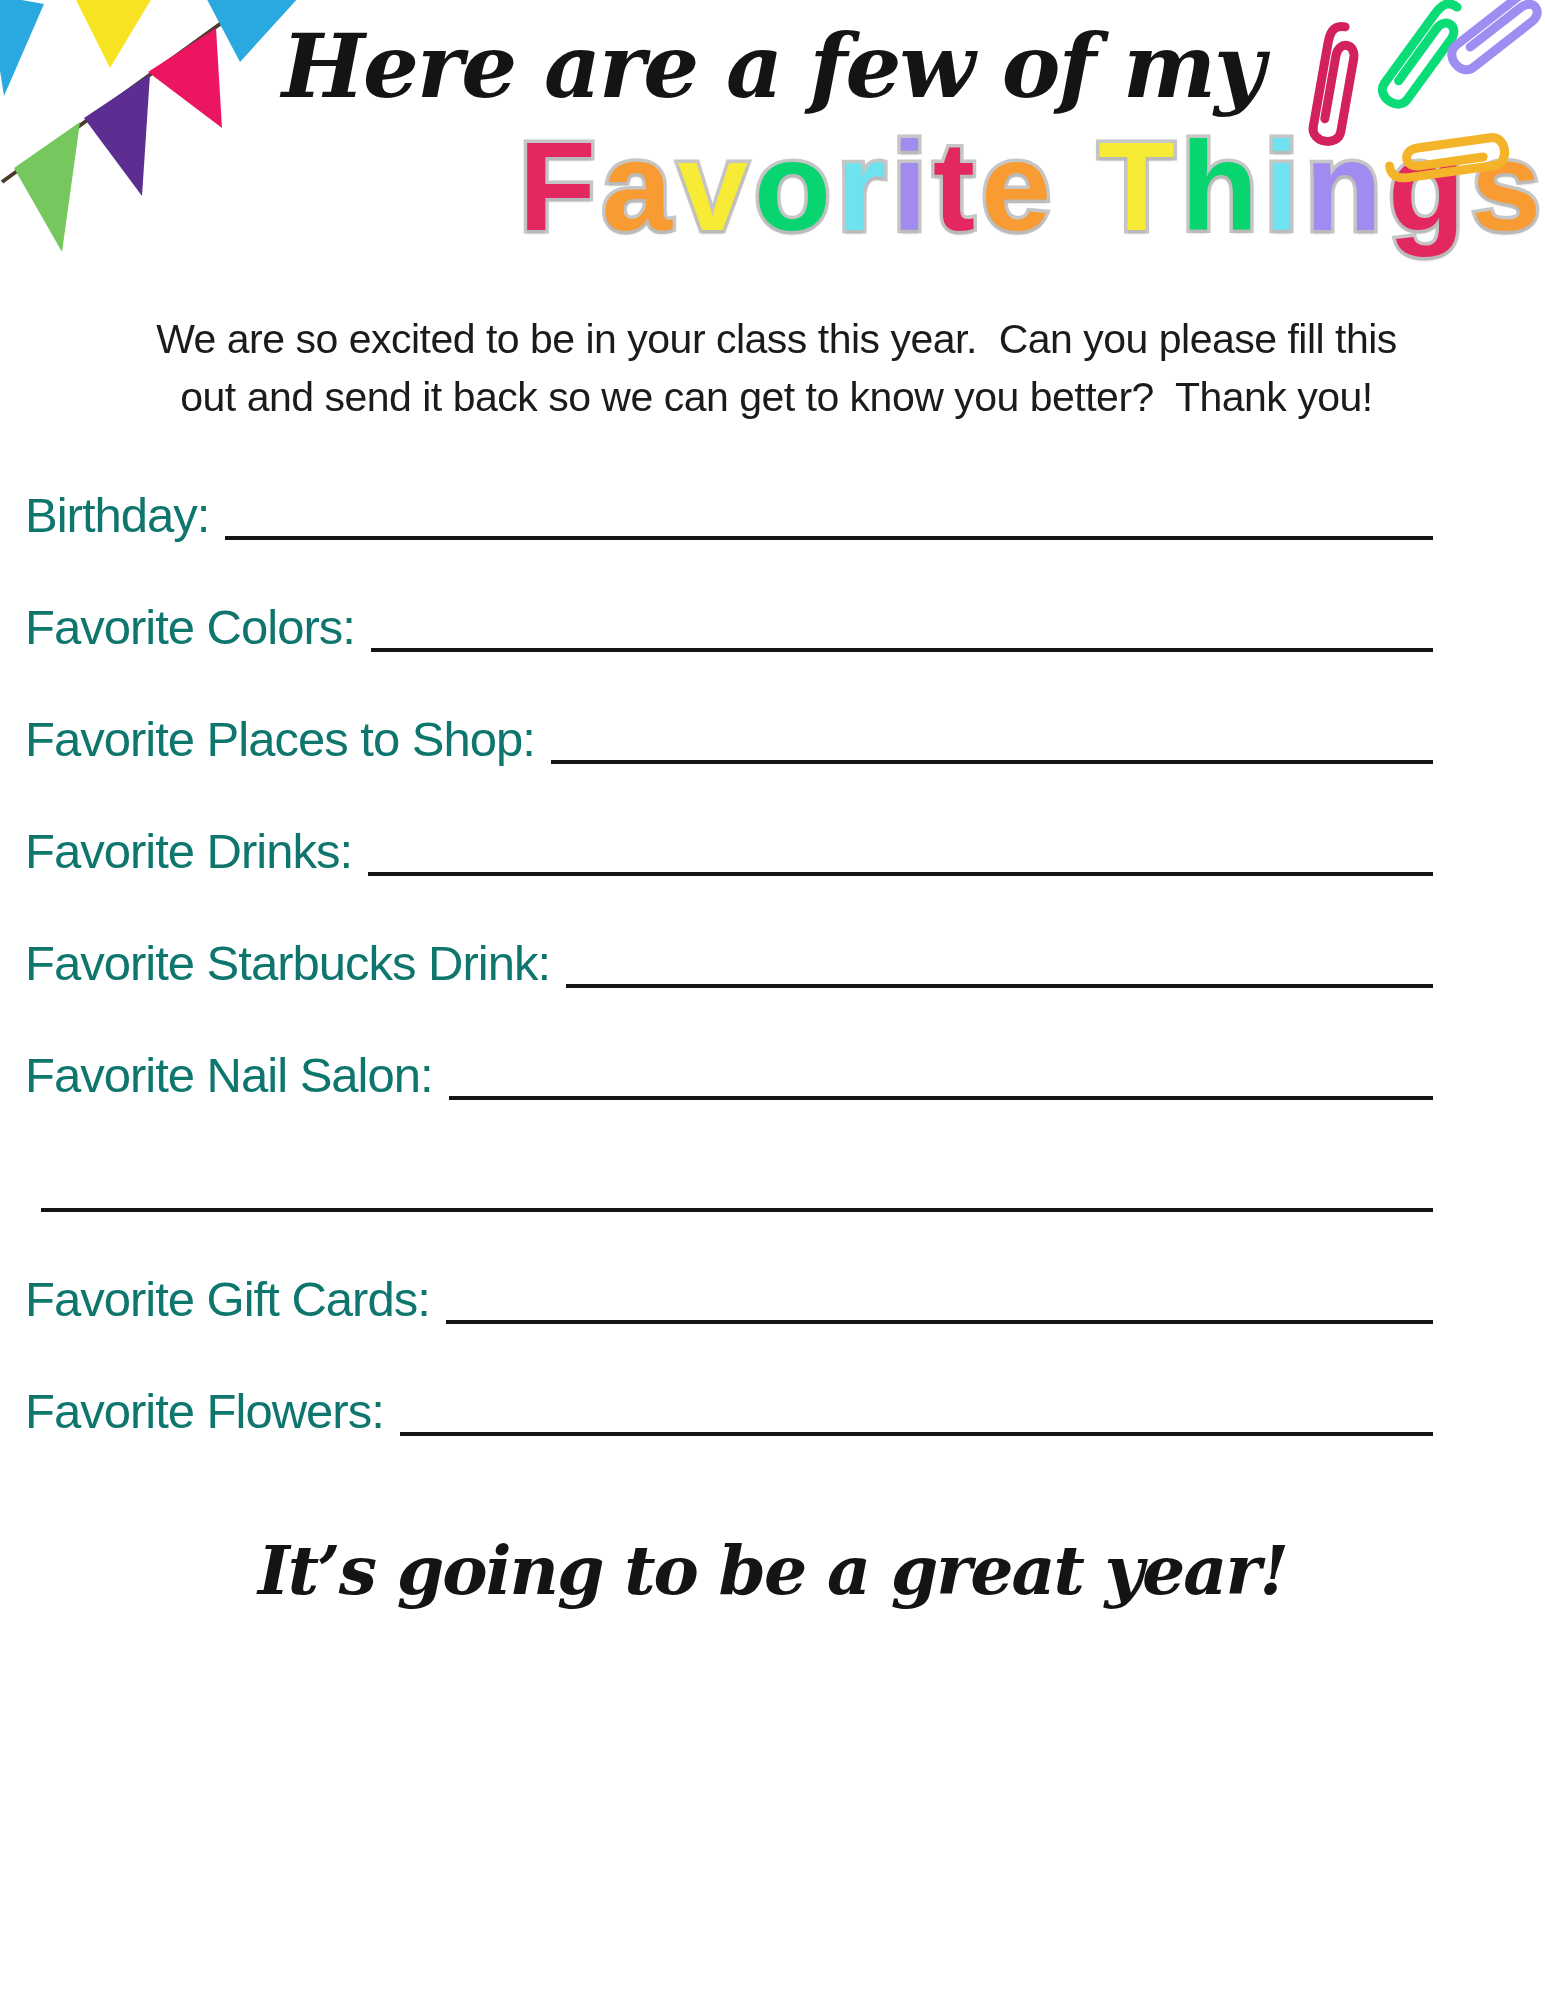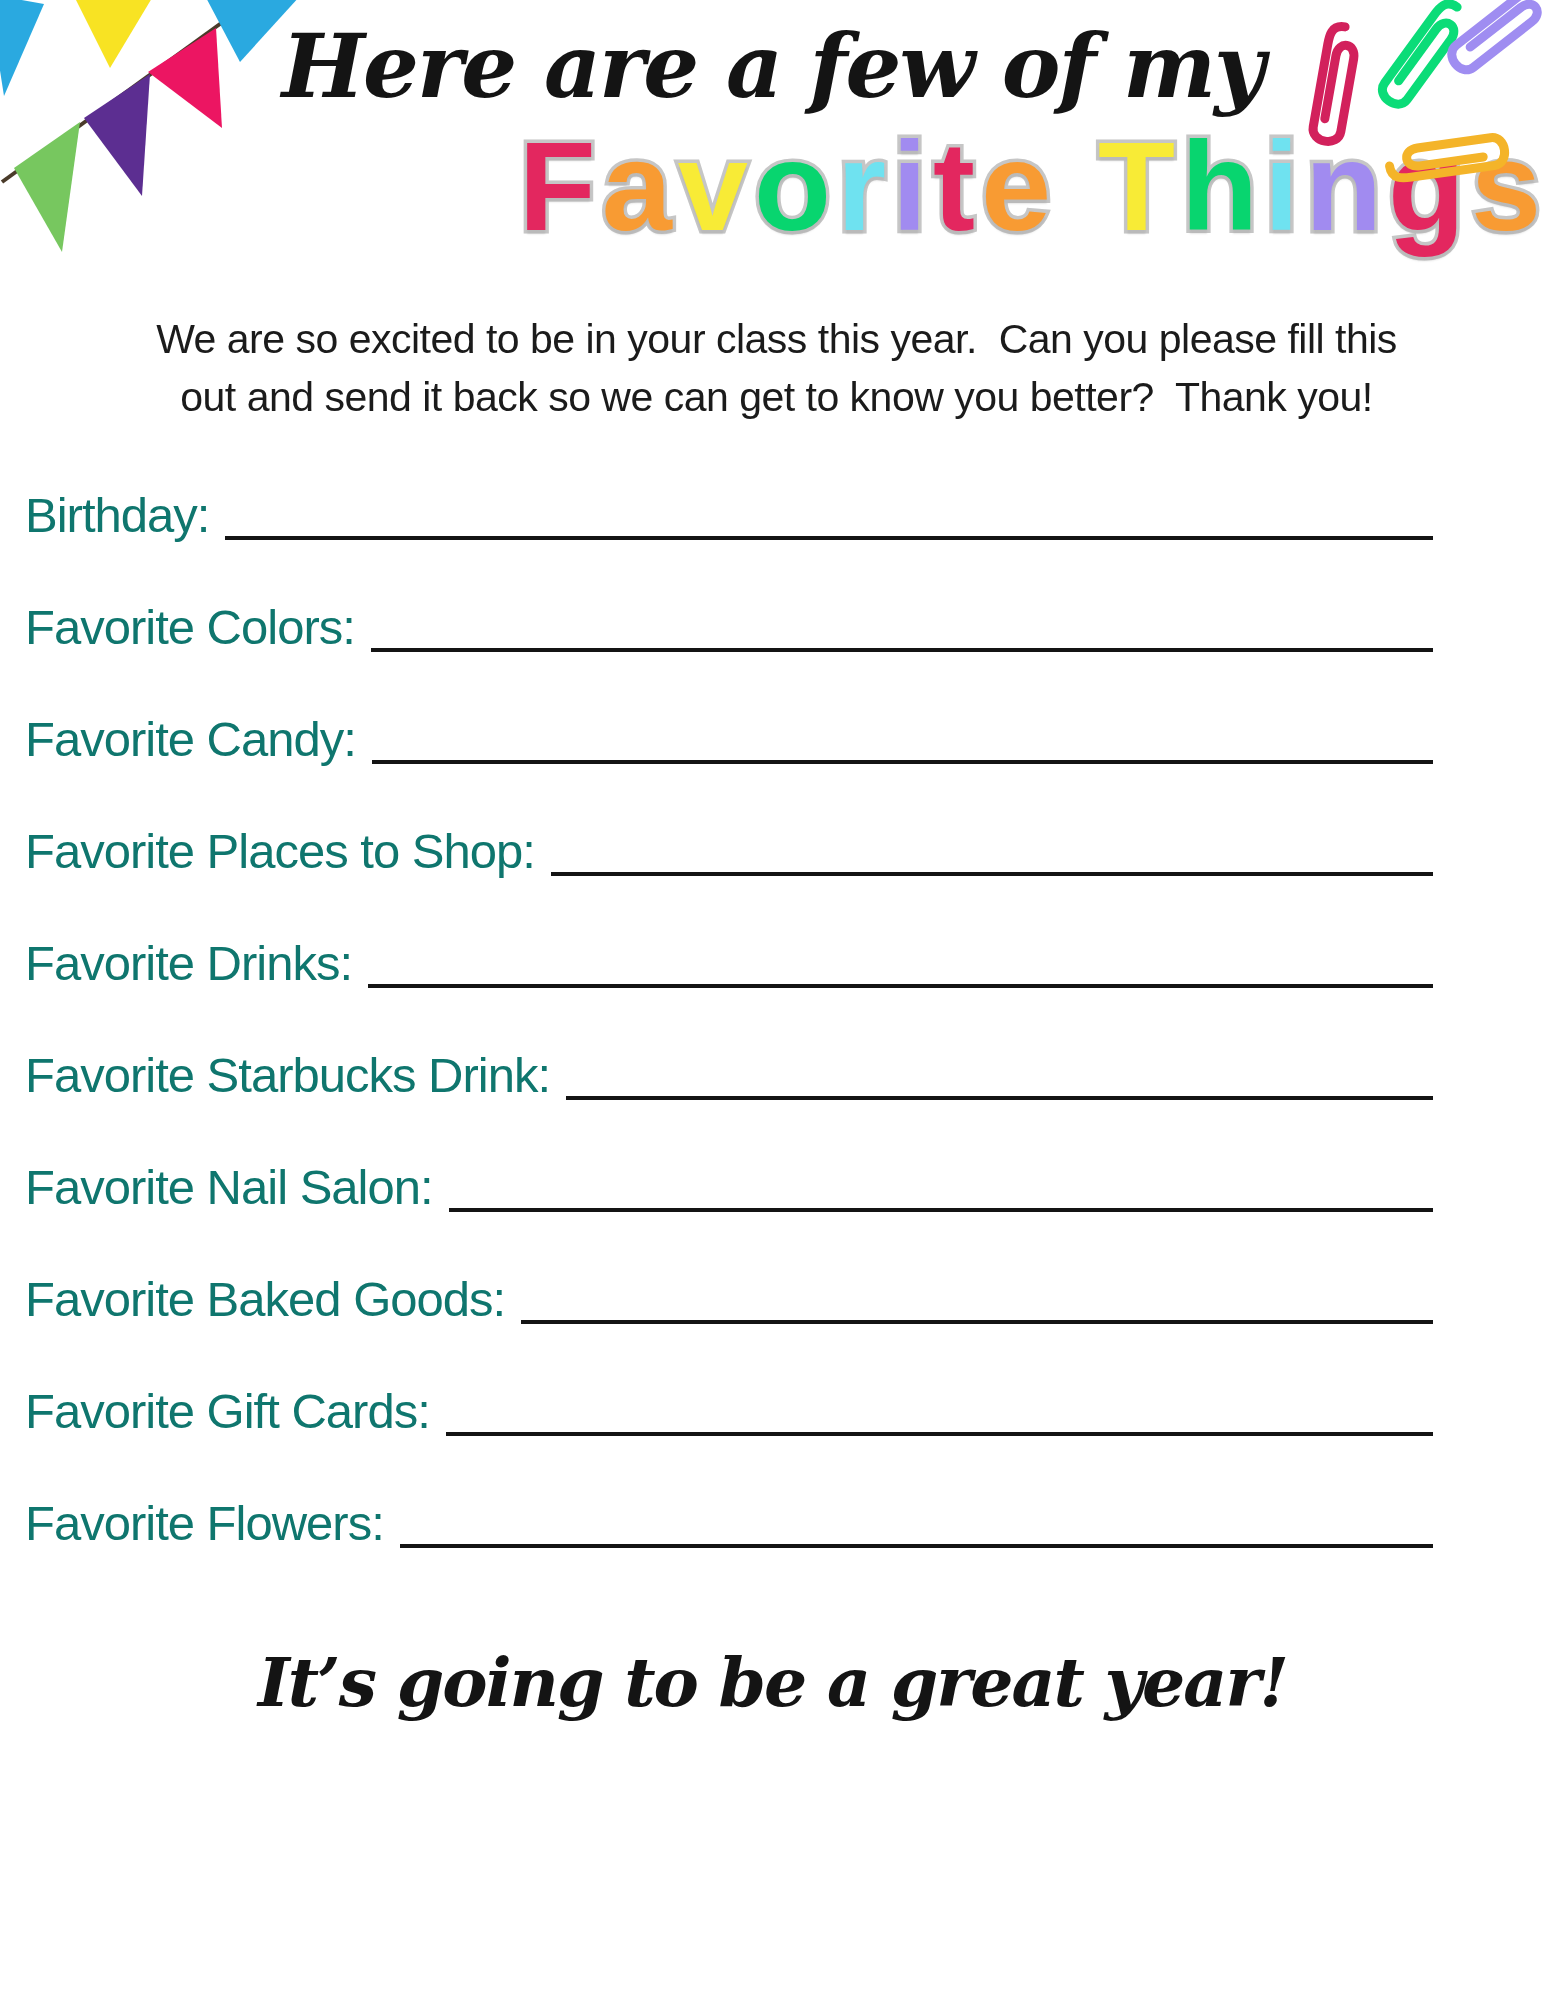--- a/index.html
+++ b/index.html
@@ -81,41 +81,36 @@
 <div class="form">
     <div class="row">
       <span class="label">Birthday:</span>
       <span class="fill-line"></span>
     </div>
     <div class="row">
       <span class="label">Favorite Colors:</span>
       <span class="fill-line"></span>
     </div>
     <div class="row">
-      <span class="label">Favorite Candy:</span>
-      <span class="fill-line"></span>
-    </div>
-    <div class="row">
       <span class="label">Favorite Places to Shop:</span>
       <span class="fill-line"></span>
     </div>
     <div class="row">
       <span class="label">Favorite Drinks:</span>
       <span class="fill-line"></span>
     </div>
     <div class="row">
       <span class="label">Favorite Starbucks Drink:</span>
       <span class="fill-line"></span>
     </div>
     <div class="row">
       <span class="label">Favorite Nail Salon:</span>
       <span class="fill-line"></span>
     </div>
     <div class="row">
-      <span class="label">Favorite Baked Goods:</span>
       <span class="fill-line"></span>
     </div>
     <div class="row">
       <span class="label">Favorite Gift Cards:</span>
       <span class="fill-line"></span>
     </div>
     <div class="row">
       <span class="label">Favorite Flowers:</span>
       <span class="fill-line"></span>
     </div>

